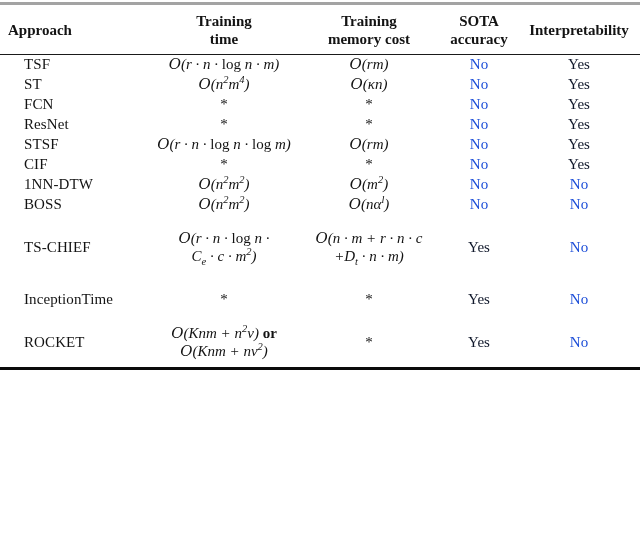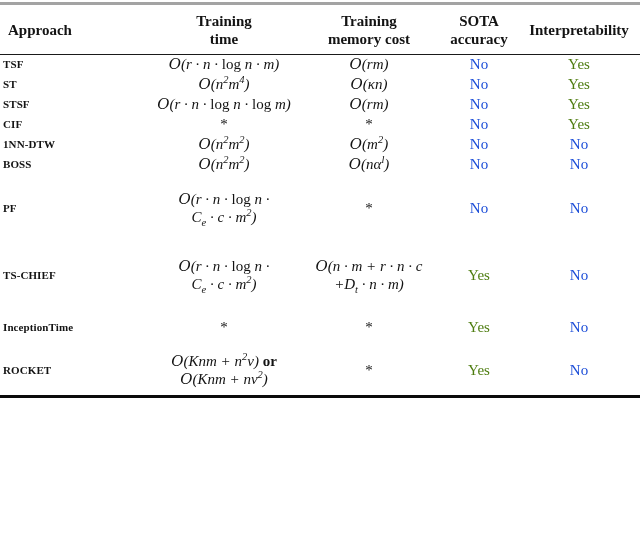--- a/index.html
+++ b/index.html
@@ -37,33 +37,33 @@
 
   tbody td {
     font-size: 15px;
     text-align: center;
     vertical-align: middle;
     padding: 0 2px;
     line-height: 1.18;
   }
   tbody td.approach {
     text-align: left;
-    padding-left: 3px;
-    font-weight: bold;
-    font-size: 11px;
+    padding-left: 24px;
+    font-weight: normal;
+    font-size: 15px;
     letter-spacing: 0.1px;
   }
   .formula { font-style: italic; text-align: center; }
   .formula sup { font-size: 70%; line-height: 0; }
   .formula sub { font-size: 70%; line-height: 0; }
   .rm   { font-style: normal; }
   .rm-b { font-style: normal; font-weight: bold; }
   .cal  { font-style: italic; font-family: "DejaVu Serif", serif; }
   .star { font-style: normal; }
-  .yes  { color: #4d7c0f; }
+  .yes  { color: #0f172a; }
   .no   { color: #1d4ed8; }
 </style>
 </head>
 <body>
 
 <div class="page">
   <table class="cmp">
     <colgroup>
       <col class="c-approach">
         <col class="c-time">
@@ -89,20 +89,34 @@
           <td><span class="yes">Yes</span></td>
         </tr>
         <tr style="height: 20px;">
           <td class="approach">ST</td>
           <td class="formula"><span class="cal">O</span>(n<sup>2</sup>m<sup>4</sup>)</td>
           <td class="formula"><span class="cal">O</span>(κn)</td>
           <td><span class="no">No</span></td>
           <td><span class="yes">Yes</span></td>
         </tr>
         <tr style="height: 20px;">
+          <td class="approach">FCN</td>
+          <td class="formula"><span class="star">*</span></td>
+          <td class="formula"><span class="star">*</span></td>
+          <td><span class="no">No</span></td>
+          <td><span class="yes">Yes</span></td>
+        </tr>
+        <tr style="height: 20px;">
+          <td class="approach">ResNet</td>
+          <td class="formula"><span class="star">*</span></td>
+          <td class="formula"><span class="star">*</span></td>
+          <td><span class="no">No</span></td>
+          <td><span class="yes">Yes</span></td>
+        </tr>
+        <tr style="height: 20px;">
           <td class="approach">STSF</td>
           <td class="formula"><span class="cal">O</span>(r · n · <span class="rm">log</span> n · <span class="rm">log</span> m)</td>
           <td class="formula"><span class="cal">O</span>(rm)</td>
           <td><span class="no">No</span></td>
           <td><span class="yes">Yes</span></td>
         </tr>
         <tr style="height: 20px;">
           <td class="approach">CIF</td>
           <td class="formula"><span class="star">*</span></td>
           <td class="formula"><span class="star">*</span></td>
@@ -113,27 +127,20 @@
           <td class="approach">1NN-DTW</td>
           <td class="formula"><span class="cal">O</span>(n<sup>2</sup>m<sup>2</sup>)</td>
           <td class="formula"><span class="cal">O</span>(m<sup>2</sup>)</td>
           <td><span class="no">No</span></td>
           <td><span class="no">No</span></td>
         </tr>
         <tr style="height: 20px;">
           <td class="approach">BOSS</td>
           <td class="formula"><span class="cal">O</span>(n<sup>2</sup>m<sup>2</sup>)</td>
           <td class="formula"><span class="cal">O</span>(nα<sup>l</sup>)</td>
-          <td><span class="no">No</span></td>
-          <td><span class="no">No</span></td>
-        </tr>
-        <tr style="height: 68px;">
-          <td class="approach">PF</td>
-          <td class="formula"><span class="cal">O</span>(r · n · <span class="rm">log</span> n ·<br>C<sub>e</sub> · c · m<sup>2</sup>)</td>
-          <td class="formula"><span class="star">*</span></td>
           <td><span class="no">No</span></td>
           <td><span class="no">No</span></td>
         </tr>
         <tr style="height: 66px;">
           <td class="approach">TS-CHIEF</td>
           <td class="formula"><span class="cal">O</span>(r · n · <span class="rm">log</span> n ·<br>C<sub>e</sub> · c · m<sup>2</sup>)</td>
           <td class="formula"><span class="cal">O</span>(n · m + r · n · c<br>+D<sub>t</sub> · n · m)</td>
           <td><span class="yes">Yes</span></td>
           <td><span class="no">No</span></td>
         </tr>

